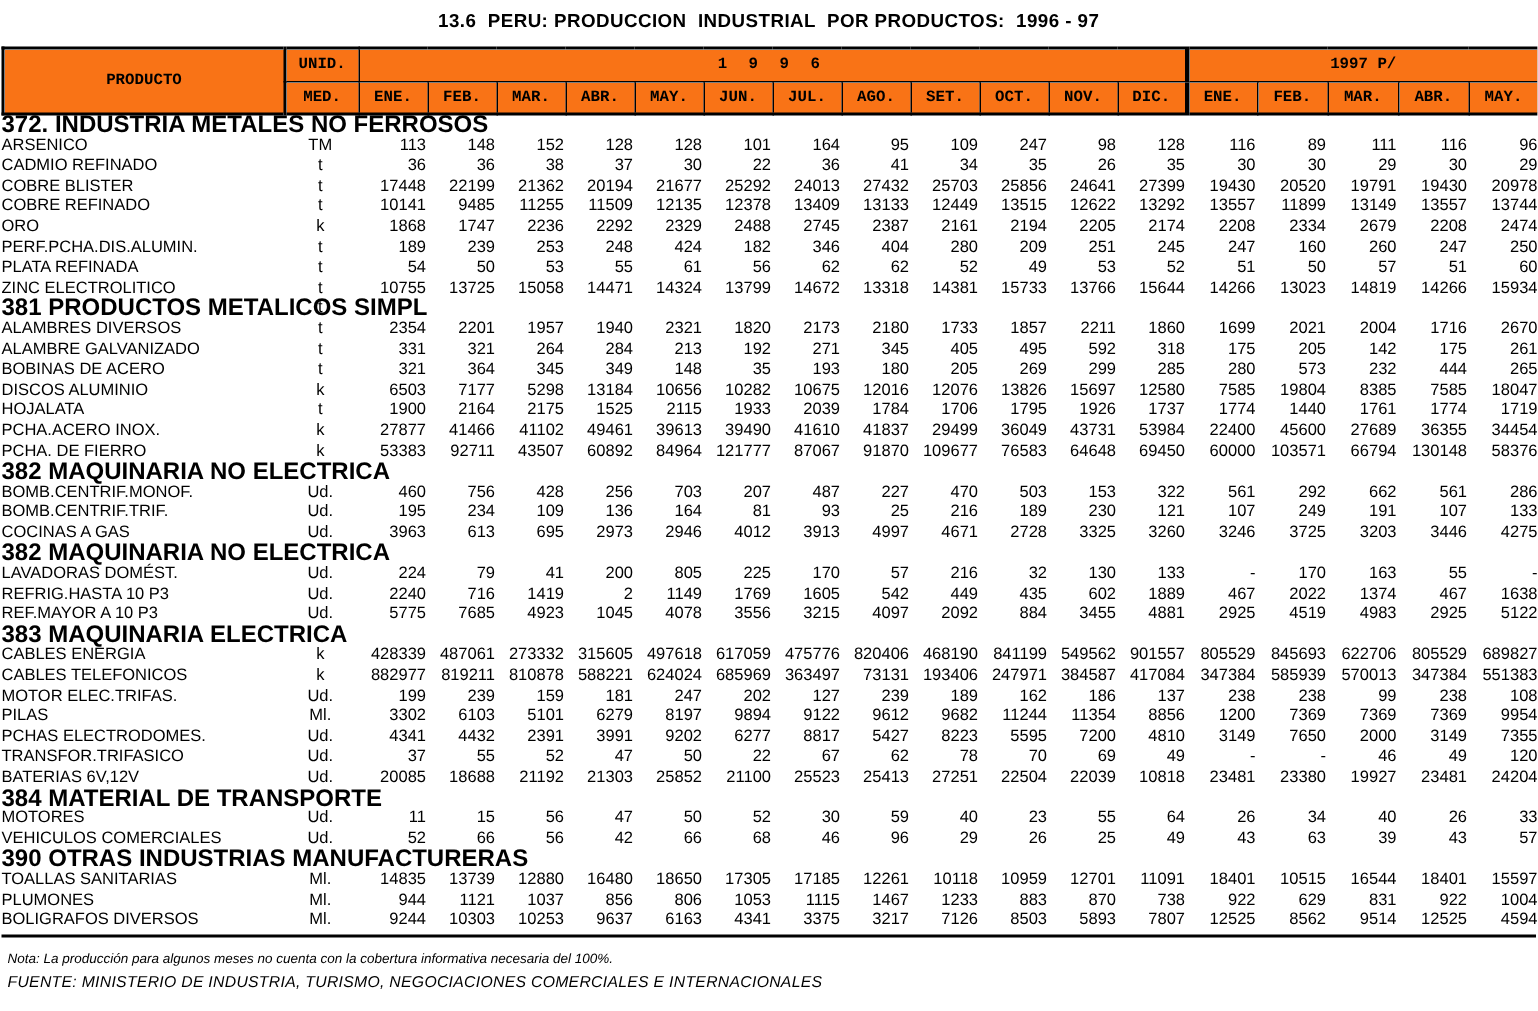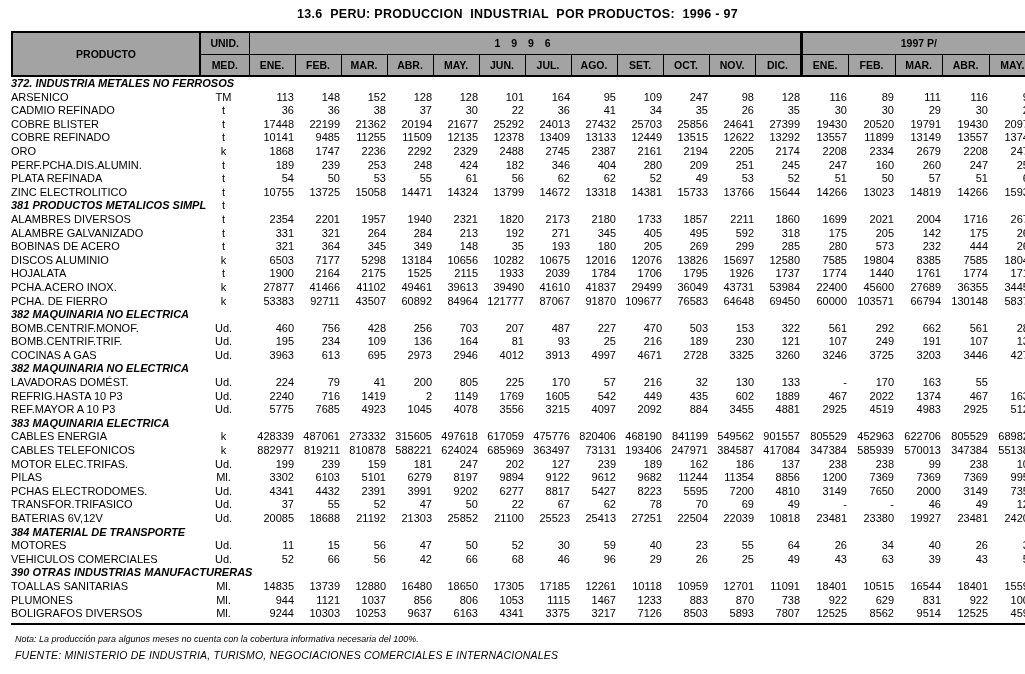--- a/index.html
+++ b/index.html
@@ -1,44 +1,44 @@
 <!DOCTYPE html>
 <html><head>
 <meta charset="utf-8">
 <style>
   * { margin:0; padding:0; box-sizing:border-box; }
   html,body { background:#ffffff; }
   body { width:1025px; height:674px; font-family:"Liberation Sans", sans-serif; color:#000; }
-  .page { position:relative; width:1025px; height:674px; overflow:hidden; background:#fff;padding-left:10px; }
+  .page { position:relative; width:1025px; height:674px; overflow:hidden; background:#fff; }
   .title { text-align:center; font-weight:bold; font-size:12.5px; padding-top:7px; white-space:pre; letter-spacing:0.3px; }
 
   .tblwrap { margin-top:10px; margin-left:1px; width:1023px; }
   table { border-collapse:collapse; table-layout:fixed; width:1023px; }
 
   
   table.hdr { border:2px solid #000; }
   table.hdr th {
-    background:#a3a3a3; border:1px solid #000; font-weight:bold;
-    font-size:10.5px; text-align:center; vertical-align:middle; overflow:hidden;
+    background:#f97316; border:1px solid #000; font-weight:bold;
+    font-size:10.5px; text-align:center; vertical-align:middle; overflow:hidden;font-family:Liberation Mono, monospace;
   }
   table.hdr tr.r1 th { height:22px; }
   table.hdr tr.r2 th { height:22px; }
   th.sep-prod { border-right:2px solid #000 !important;margin-left:20px; }
   th.sep-97  { border-left:3px solid #000 !important; }
   th.g1996   { letter-spacing:4px; }
 
   
   table.bdy td {
     font-size:11px; height:13.6px; line-height:13.6px; white-space:nowrap;
     vertical-align:middle; overflow:visible; padding:0;
   }
   td.c-prod { text-align:left; padding-left:7px; }
   td.c-unit { text-align:center; padding-right:7px; }
   td.c-val  { text-align:right; padding-right:5px; }
-  tr.section td.c-prod { font-weight:bold; font-size:11px;font-style:italic; }
+  tr.section td.c-prod { font-weight:bold; font-size:16px; }
 
   .bottom-rule { width:1023px; height:0; border-top:2px solid #000; margin-top:2px; }
   .nota   { font-style:italic; font-size:9px;  margin:9px 0 0 5px; }
   .fuente { font-style:italic; font-size:10.5px; margin:5px 0 0 5px; letter-spacing:0.2px; }
 </style>
 </head>
 <body>
 
 <div class="page">
   <div class="title">13.6  PERU: PRODUCCION  INDUSTRIAL  POR PRODUCTOS:  1996 - 97</div>
@@ -674,21 +674,21 @@
             <td class="c-val">315605</td>
             <td class="c-val">497618</td>
             <td class="c-val">617059</td>
             <td class="c-val">475776</td>
             <td class="c-val">820406</td>
             <td class="c-val">468190</td>
             <td class="c-val">841199</td>
             <td class="c-val">549562</td>
             <td class="c-val">901557</td>
             <td class="c-val">805529</td>
-            <td class="c-val">452963</td>
+            <td class="c-val">845693</td>
             <td class="c-val">622706</td>
             <td class="c-val">805529</td>
             <td class="c-val">689827</td>
           </tr>
           <tr>
             <td class="c-prod">CABLES TELEFONICOS</td>
             <td class="c-unit">k</td>
             <td class="c-val">882977</td>
             <td class="c-val">819211</td>
             <td class="c-val">810878</td>

